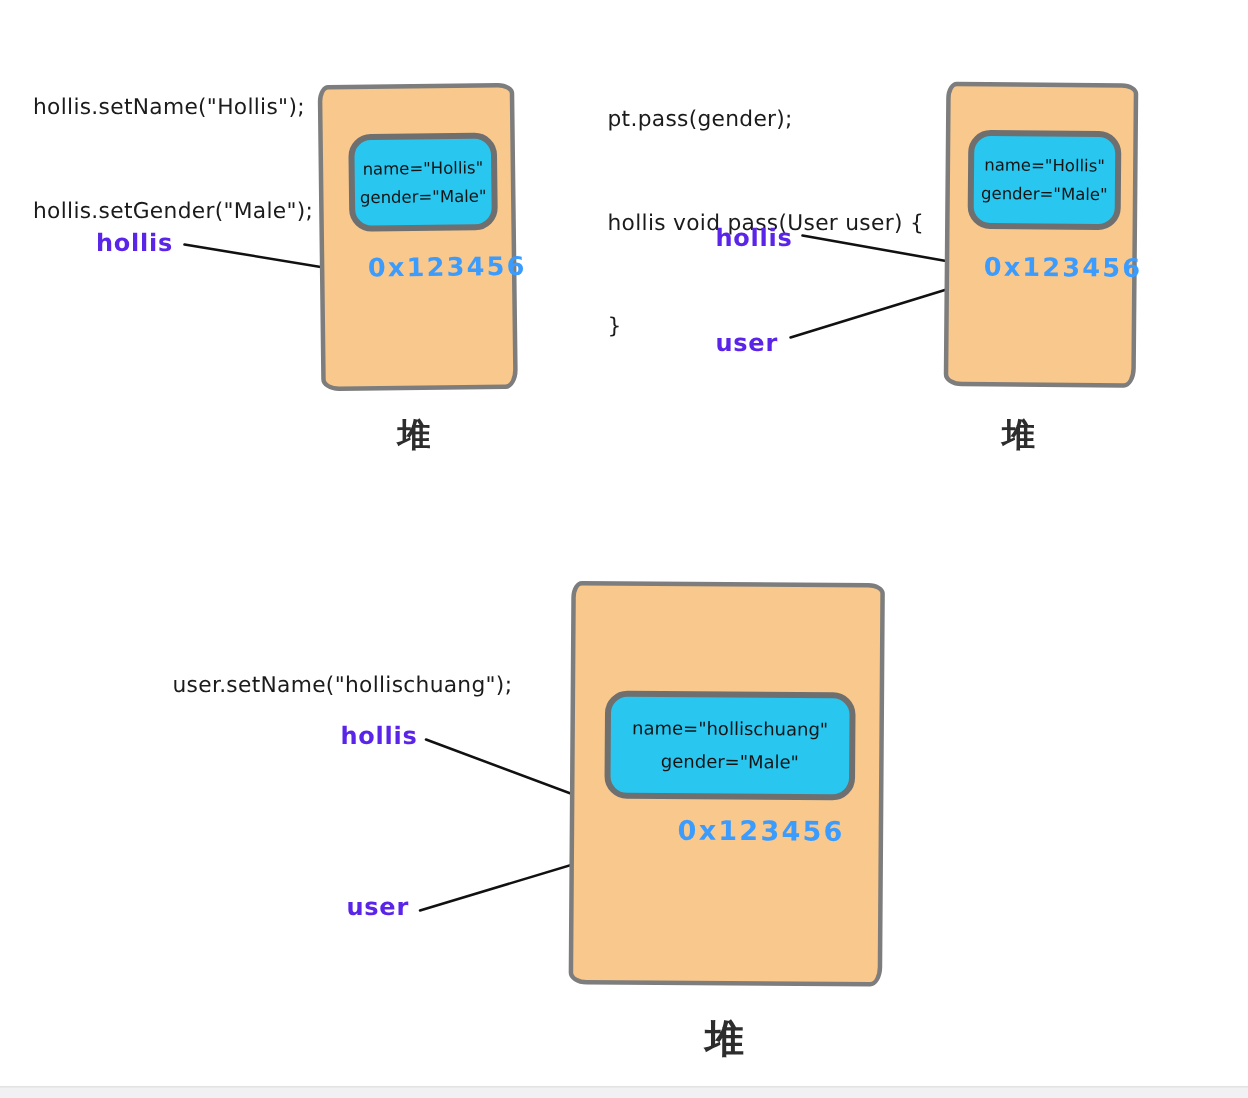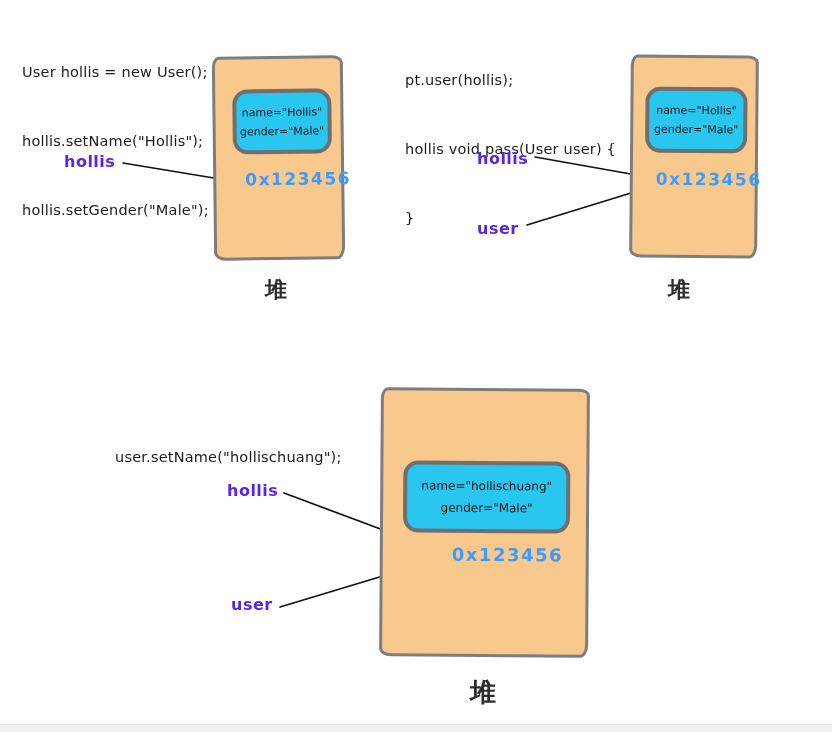--- a/index.html
+++ b/index.html
@@ -94,39 +94,38 @@
     <g stroke="#111111" stroke-width="1.7" fill="none" stroke-linecap="round">
       <path d="M123,163 L232,181" marker-end="url(#openArrow)"></path>
       <path d="M535,157 L642,176" marker-end="url(#openArrow)"></path>
       <path d="M527,225 L644,189" marker-end="url(#openArrow)"></path>
       <path d="M284,493 L434,549" marker-end="url(#openArrow)"></path>
       <path d="M280,607 L436,560" marker-end="url(#openArrow)"></path>
     </g>
   </svg>
 
   <div class="code" style="left:22px; top:15px;">
-    <div>User hollis = new User();</div>
     <div>hollis.setName("Hollis");</div>
     <div>hollis.setGender("Male");</div>
   </div>
 
   <div class="heap" style="left:213px; top:56px; width:131px; height:204px; transform:rotate(-0.7deg);">
     <div class="obj" style="left:17px; top:30px; width:99px; height:65px;">
       <div class="field">name="Hollis"</div>
       <div class="field">gender="Male"</div>
     </div>
     <div class="addr" style="left:29px; top:110px;">0x123456</div>
   </div>
 
   <div class="ptr" style="left:64px; top:152px;">hollis</div>
 
   <div class="cap" style="left:265px; top:275px;">堆</div>
 
   <div class="code" style="left:405px; top:23px;">
-    <div>pt.user(hollis);</div>
+    <div>pt.pass(gender);</div>
     <div>hollis void pass(User user) {</div>
     <div>}</div>
   </div>
 
   <div class="heap" style="left:630px; top:55px; width:128px; height:203px; transform:rotate(0.5deg);">
     <div class="obj" style="left:12px; top:29px; width:102px; height:66px;">
       <div class="field">name="Hollis"</div>
       <div class="field">gender="Male"</div>
     </div>
     <div class="addr" style="left:23px; top:111px;">0x123456</div>

